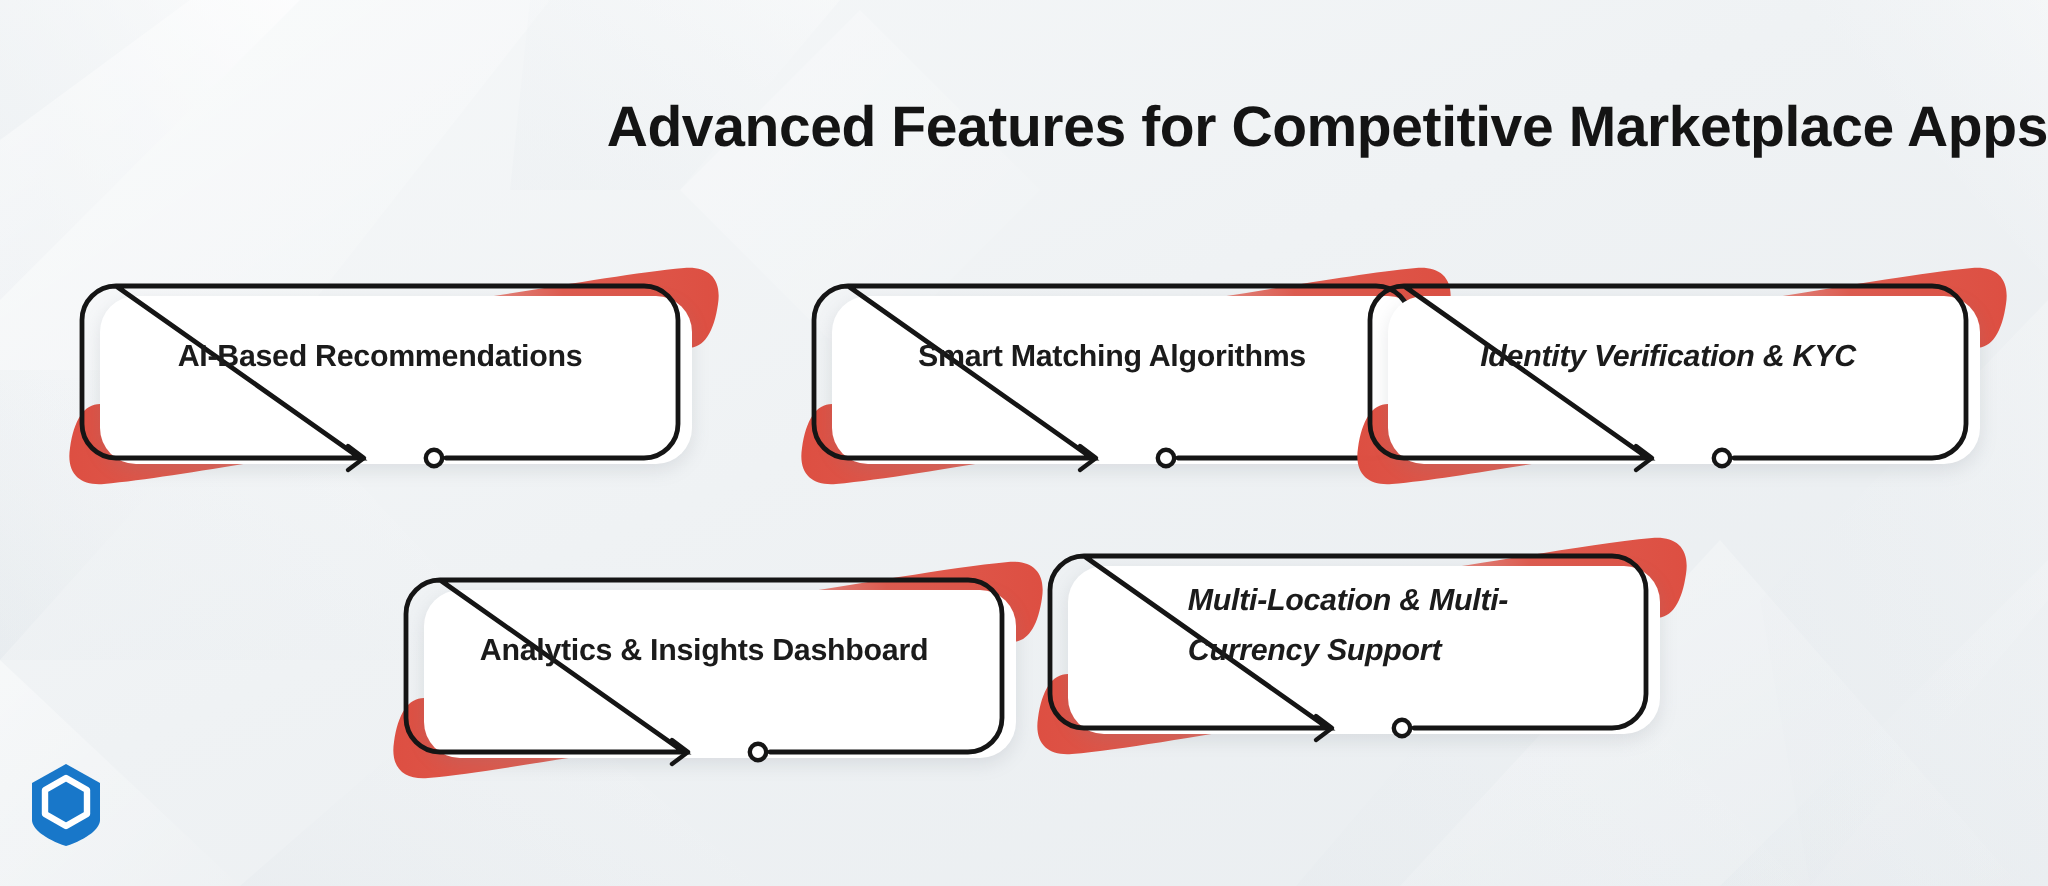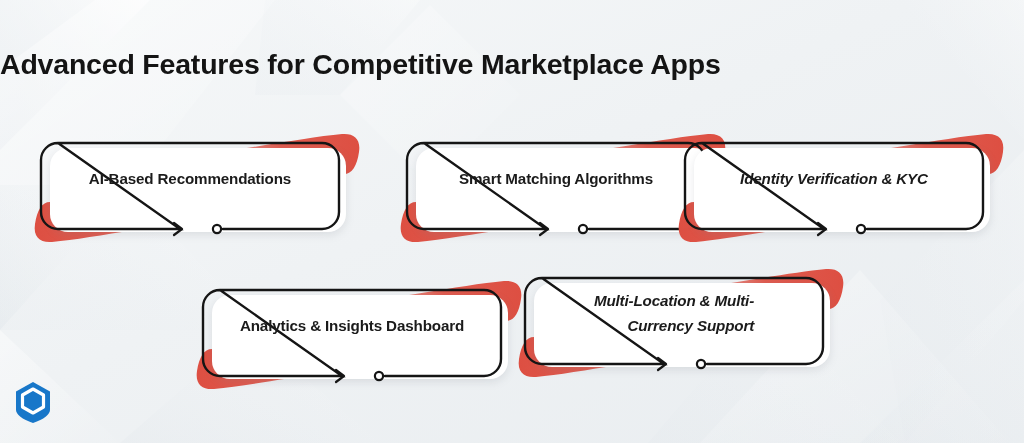--- a/index.html
+++ b/index.html
@@ -22,21 +22,21 @@
     left:0; top:0;
     width:1024px; height:443px;
     z-index:0;
   }
 
   
   .page-title {
     position:absolute;
     left:0; top:48px;
     width:1024px;
-    text-align:left;
+    text-align:right;
     font-size:28.5px;
     font-weight:bold;
     letter-spacing:-0.2px;
     color:#141414;
     z-index:5;
     white-space:nowrap;
   }
 
   
   .cards-layer {
@@ -83,21 +83,21 @@
 
   .card-label {
     position:absolute;
     left:18px;
     top:0;
     width:264px;
     height:74px;
     display:flex;
     align-items:center;
     justify-content:center;
-    text-align:right;
+    text-align:left;
     font-size:15.2px;
     font-weight:bold;
     letter-spacing:-0.15px;
     line-height:1.55;
     color:#1b1b1b;
     z-index:3;
   }
   .card-label.two-line { line-height:1.62; }
 
   

